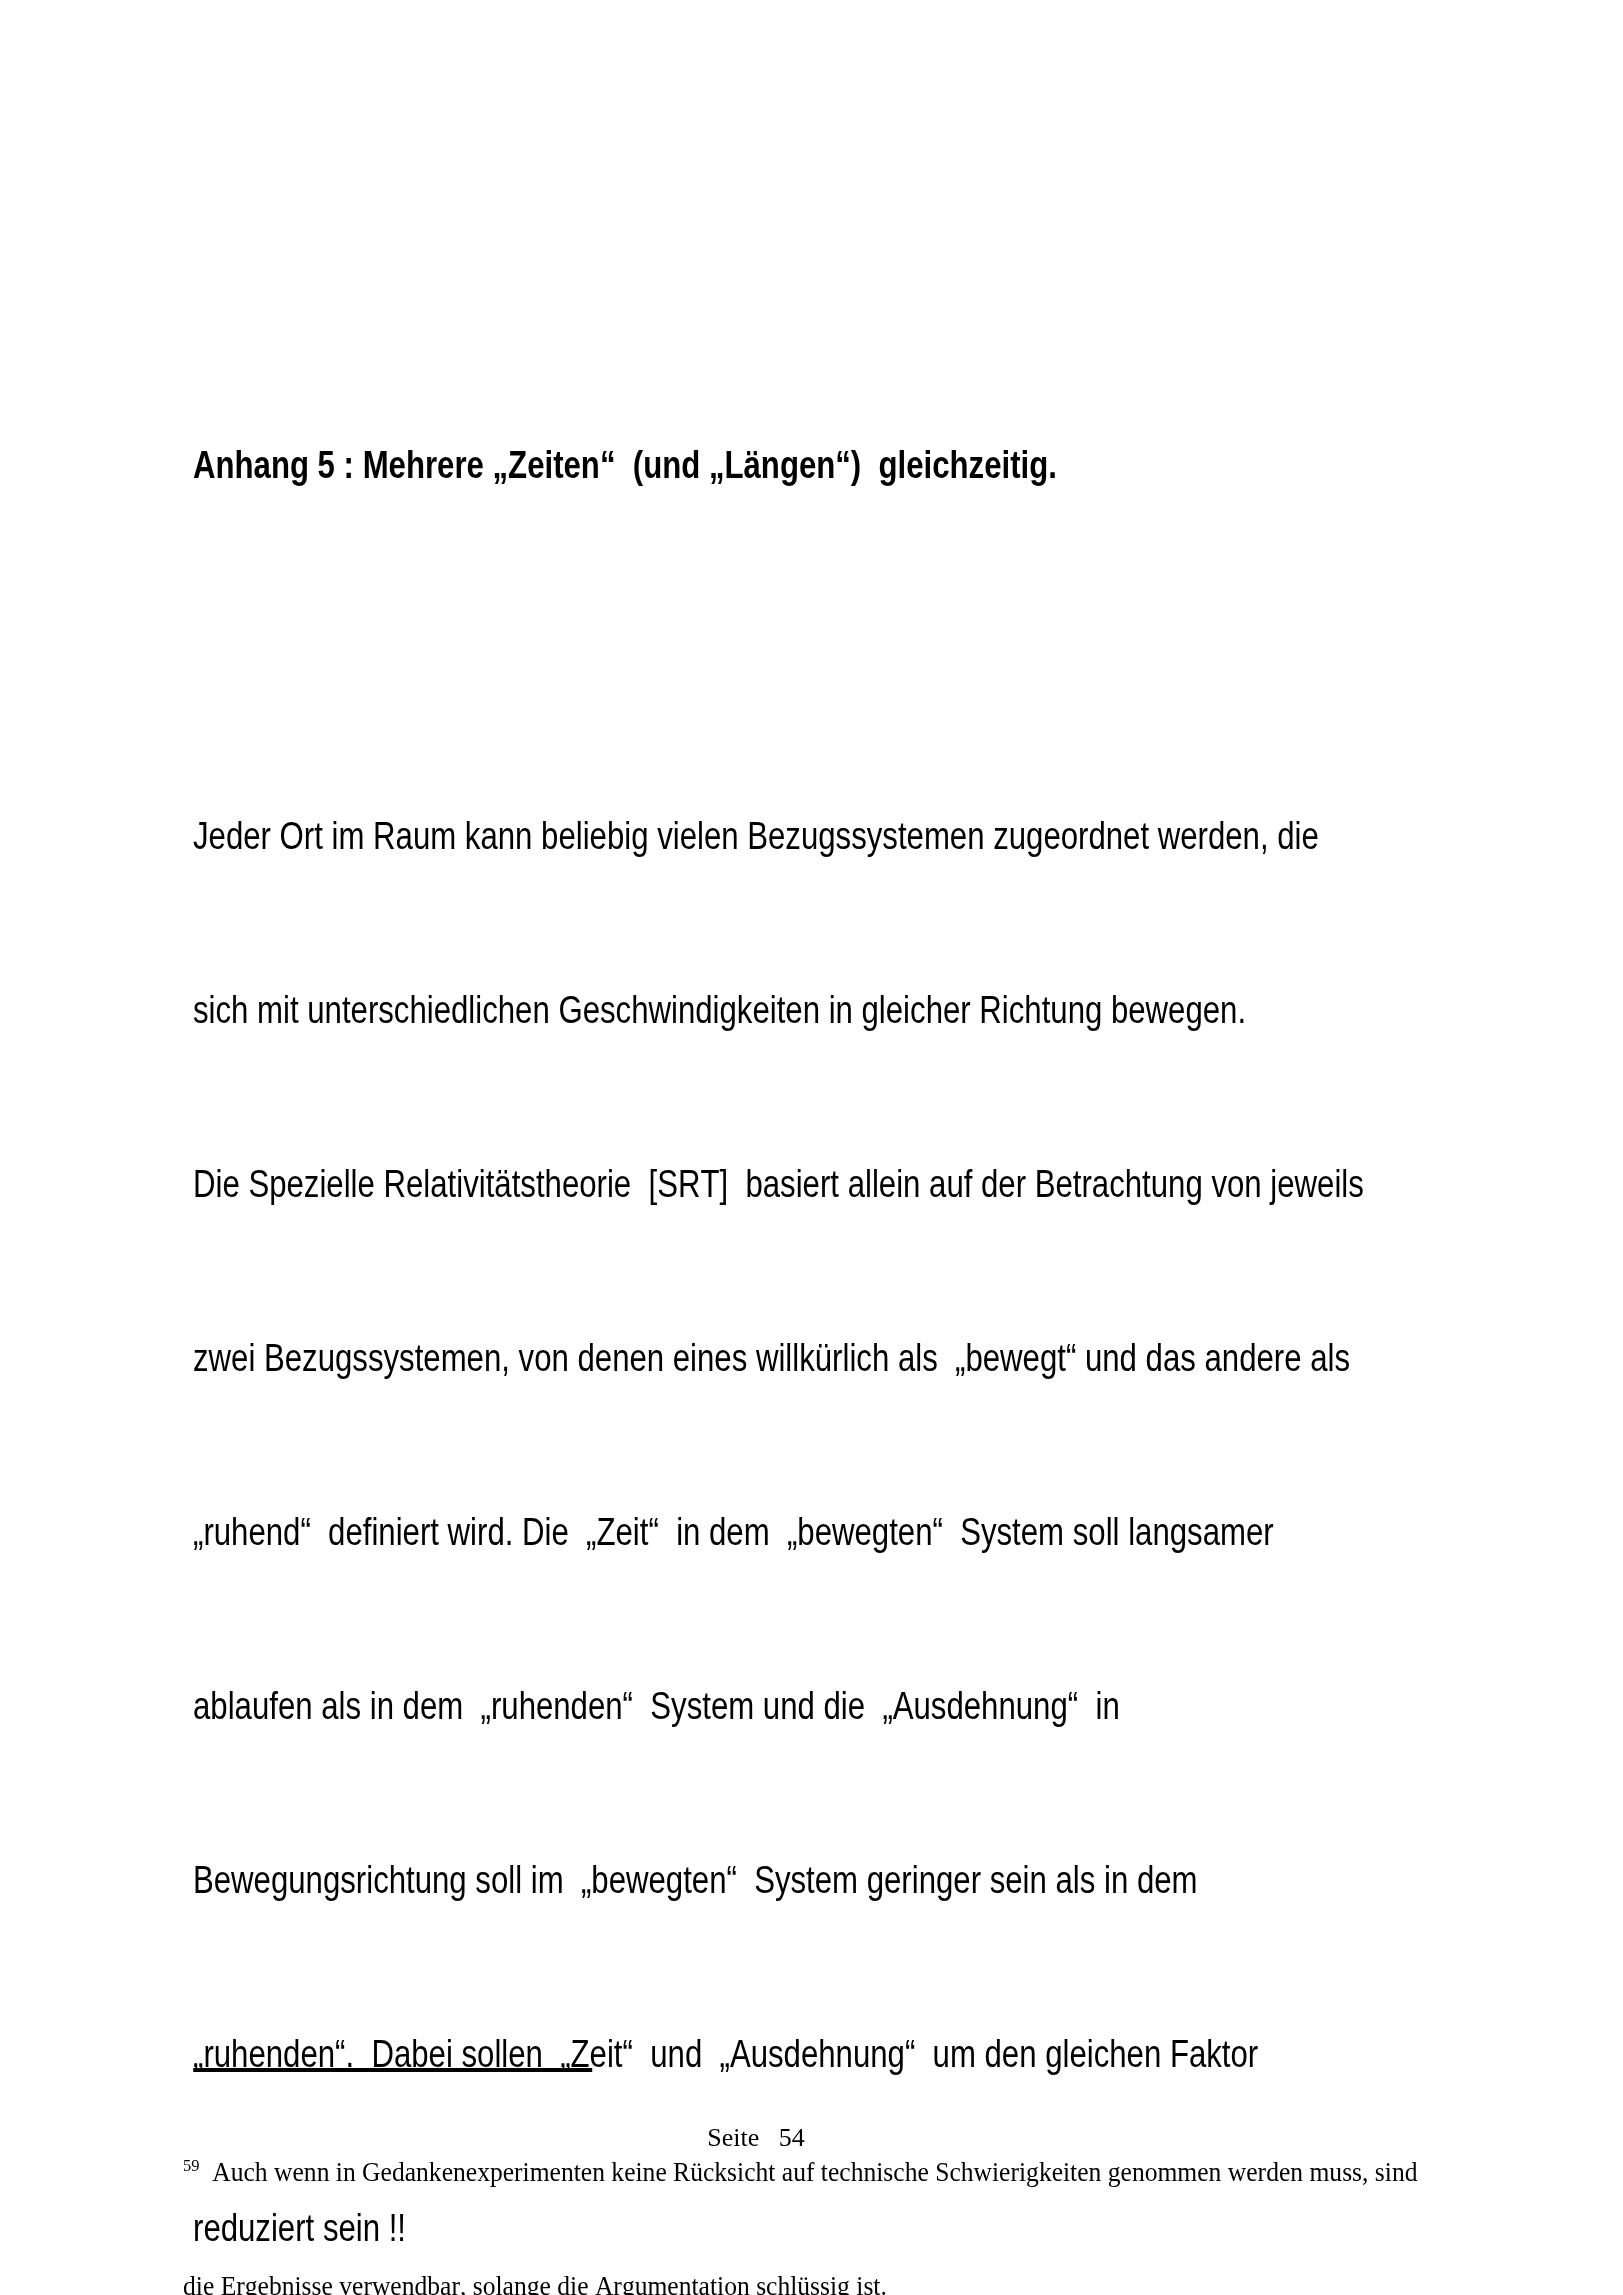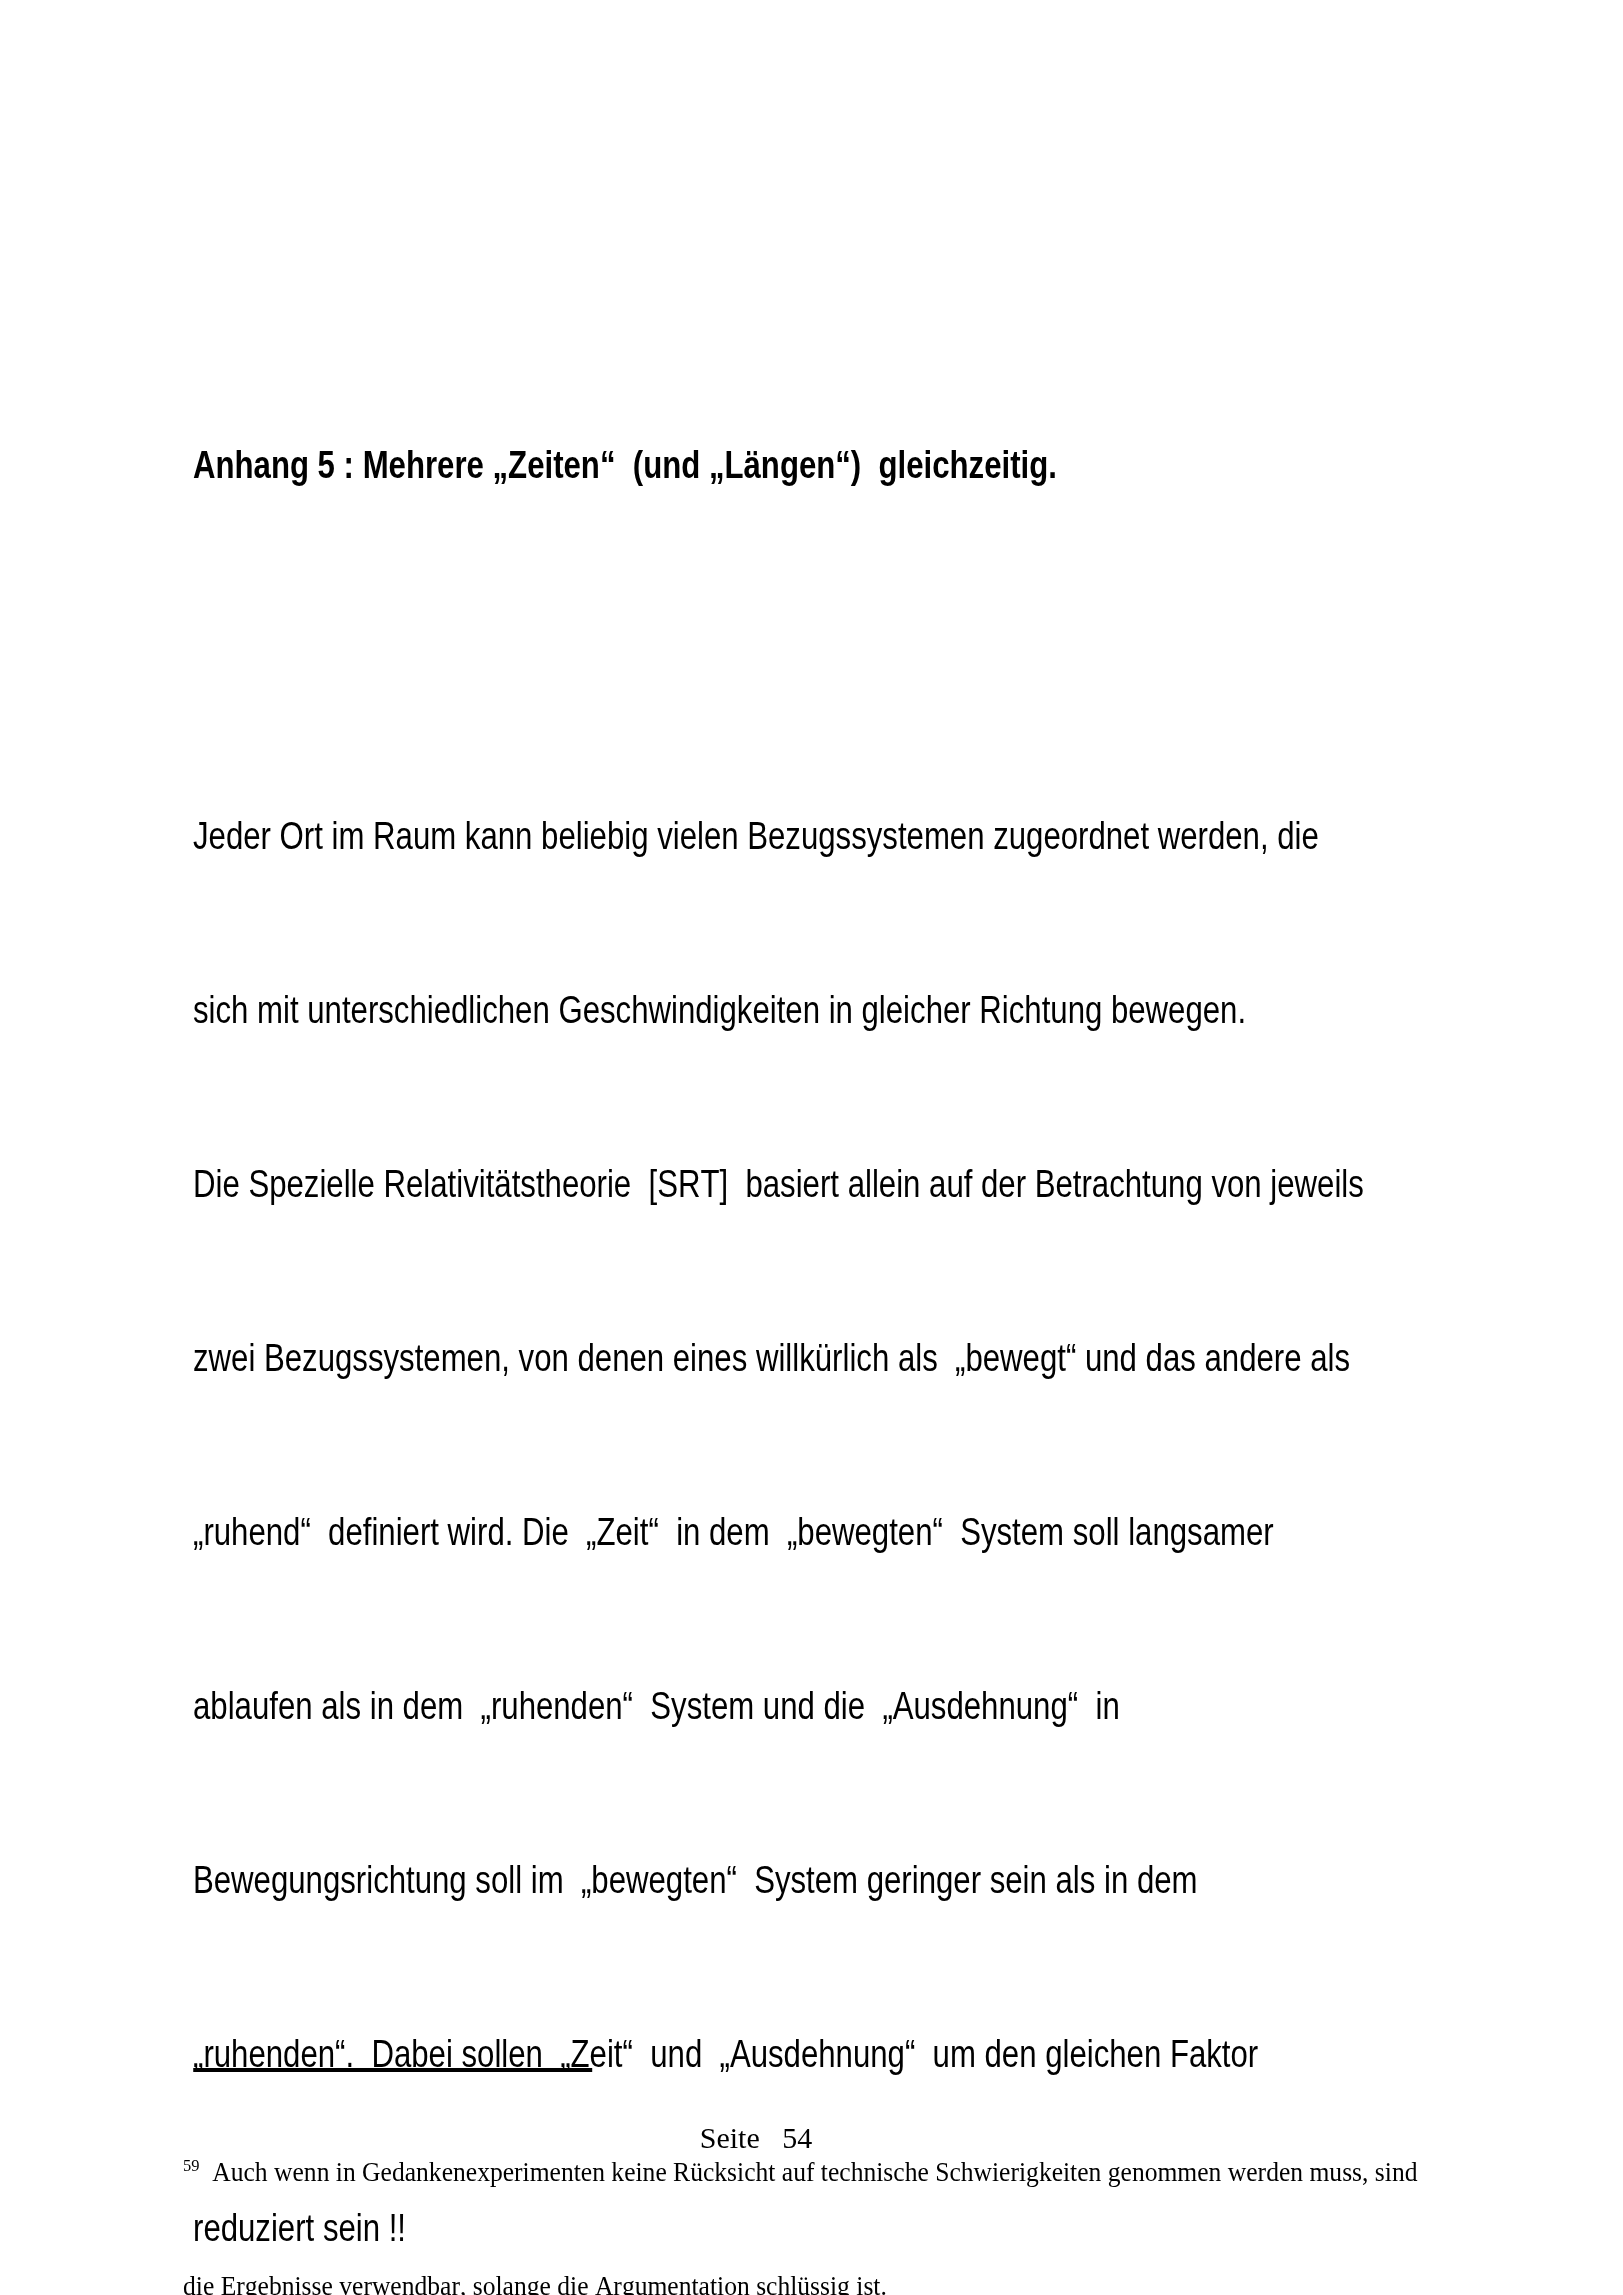--- a/index.html
+++ b/index.html
@@ -57,21 +57,21 @@
     font-size: 17.7px;
     line-height: 0;
   }
   .page-footer {
     position: absolute;
     left: 0;
     top: 2118px;
     width: 1512px;
     text-align: center;
     font-family: "Liberation Serif", serif;
-    font-size: 30px;
+    font-size: 26px;
     line-height: 39px;
     white-space: pre;
   }
 </style>
 </head>
 <body>
 
 <div class="content">
 
   <div class="doc-title">Anhang 5 : Mehrere „Zeiten“  (und „Längen“)  gleichzeitig.</div>

